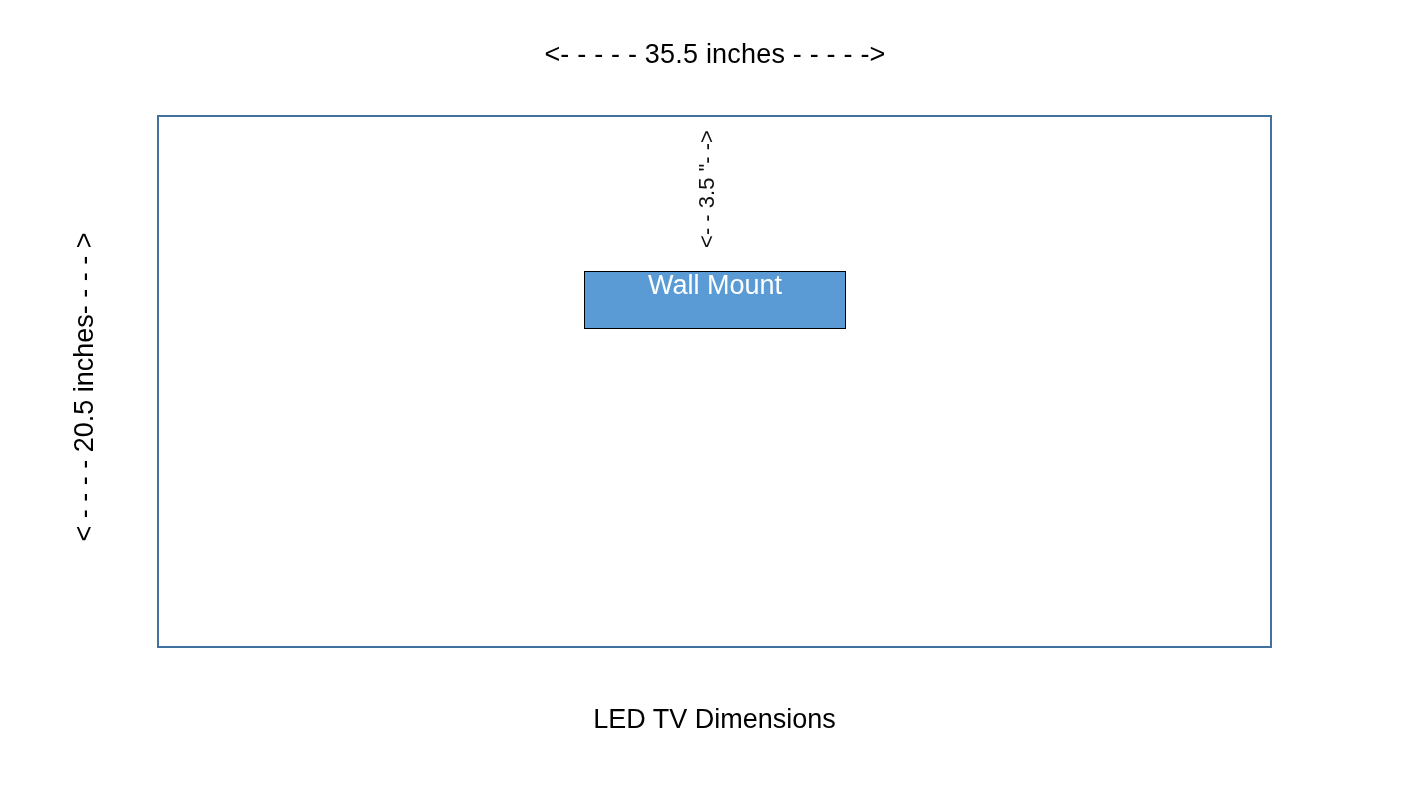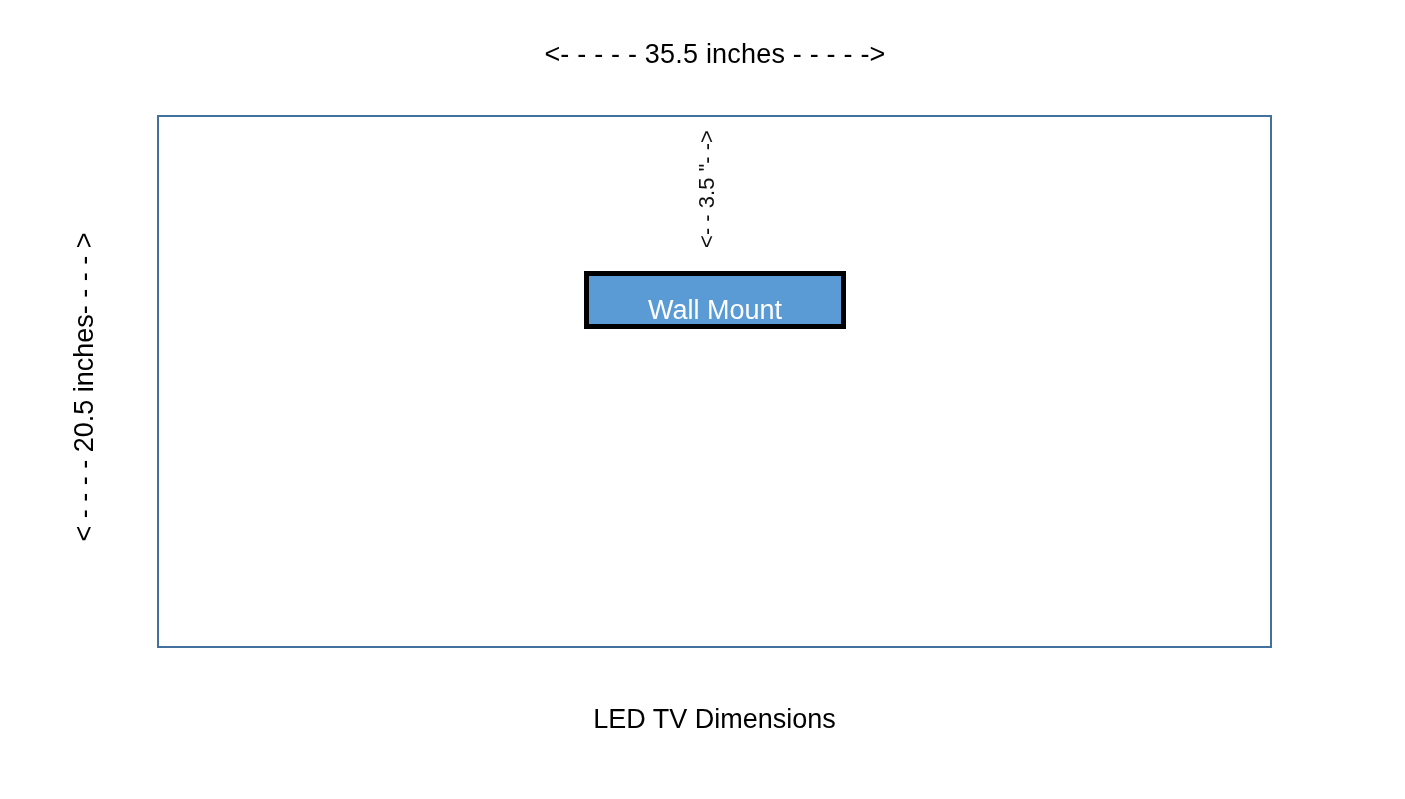--- a/index.html
+++ b/index.html
@@ -87,23 +87,23 @@
 
   
   .wall-mount {
     position: absolute;
     left: 584px;
     top: 271px;
     width: 262px;
     height: 58px;
     box-sizing: border-box;
     background: #5B9BD5;
-    border: 5px solid #000000;
+    border: 1px solid #000000;
     display: flex;
-    align-items: flex-end;
+    align-items: flex-start;
     justify-content: center;
   }
   .wall-mount-label {
     font-size: 27px;
     color: #FFFFFF;
     white-space: pre;
     line-height: 1;
   }
 
   

